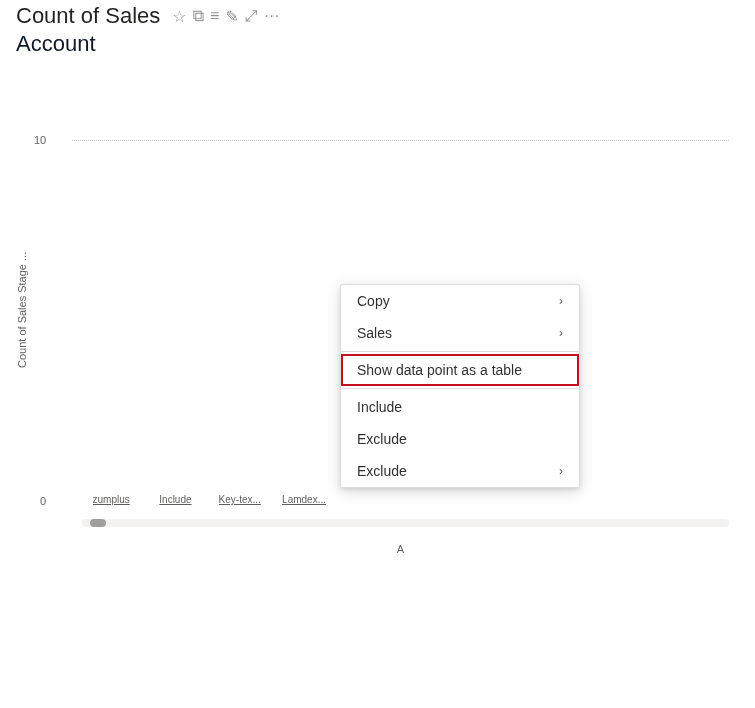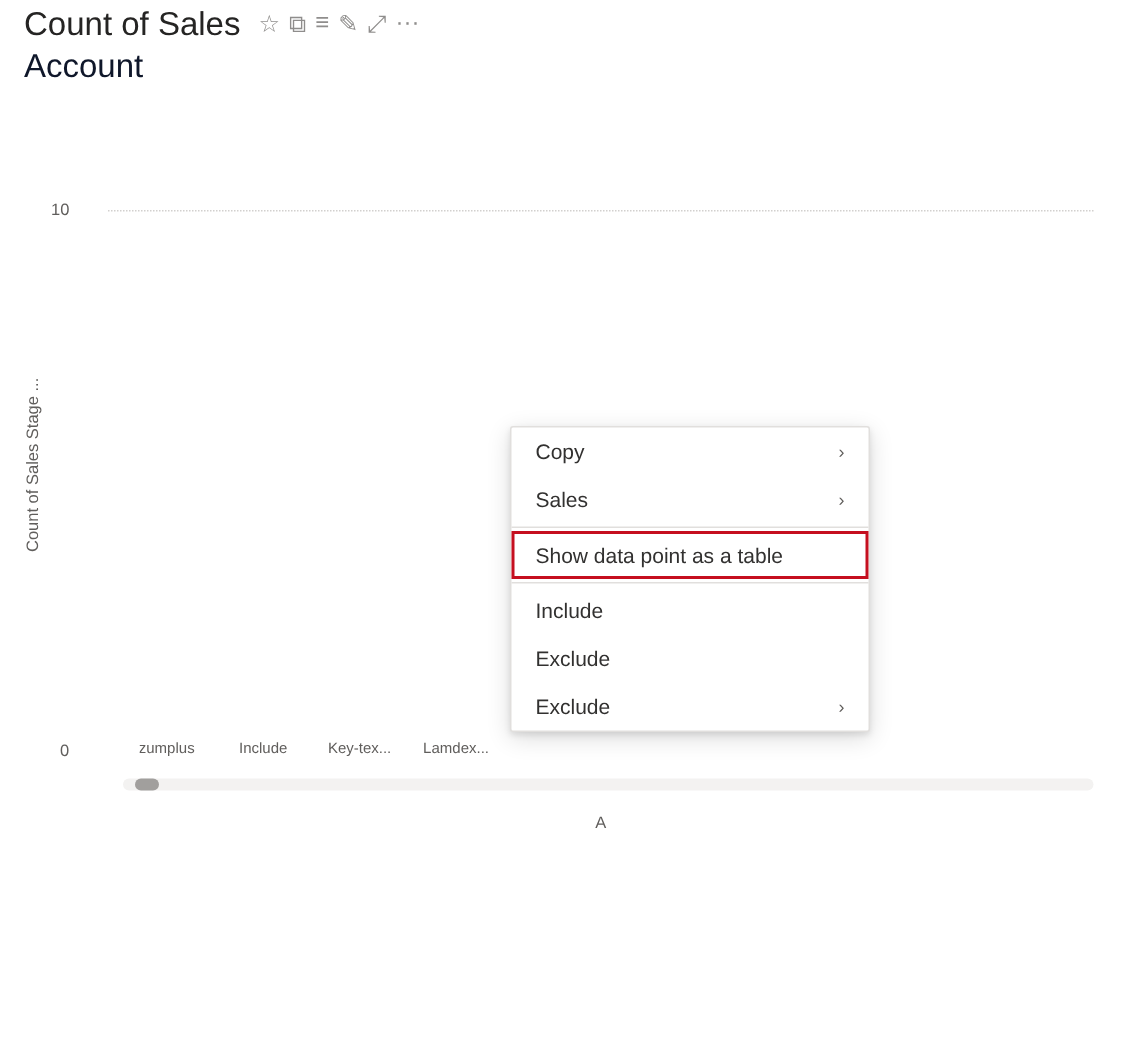--- a/index.html
+++ b/index.html
@@ -133,20 +133,21 @@
 
     .bar-label {
       font-size: 10px;
       color: #605e5c;
       margin-top: 4px;
       text-align: center;
       white-space: nowrap;
       overflow: hidden;
       text-overflow: ellipsis;
       max-width: 55px;
+      text-decoration: underline;
     }
 
     .x-axis-title {
       position: absolute;
       bottom: 0;
       left: 40px;
       right: 10px;
       text-align: center;
       font-size: 11px;
       color: #605e5c;

